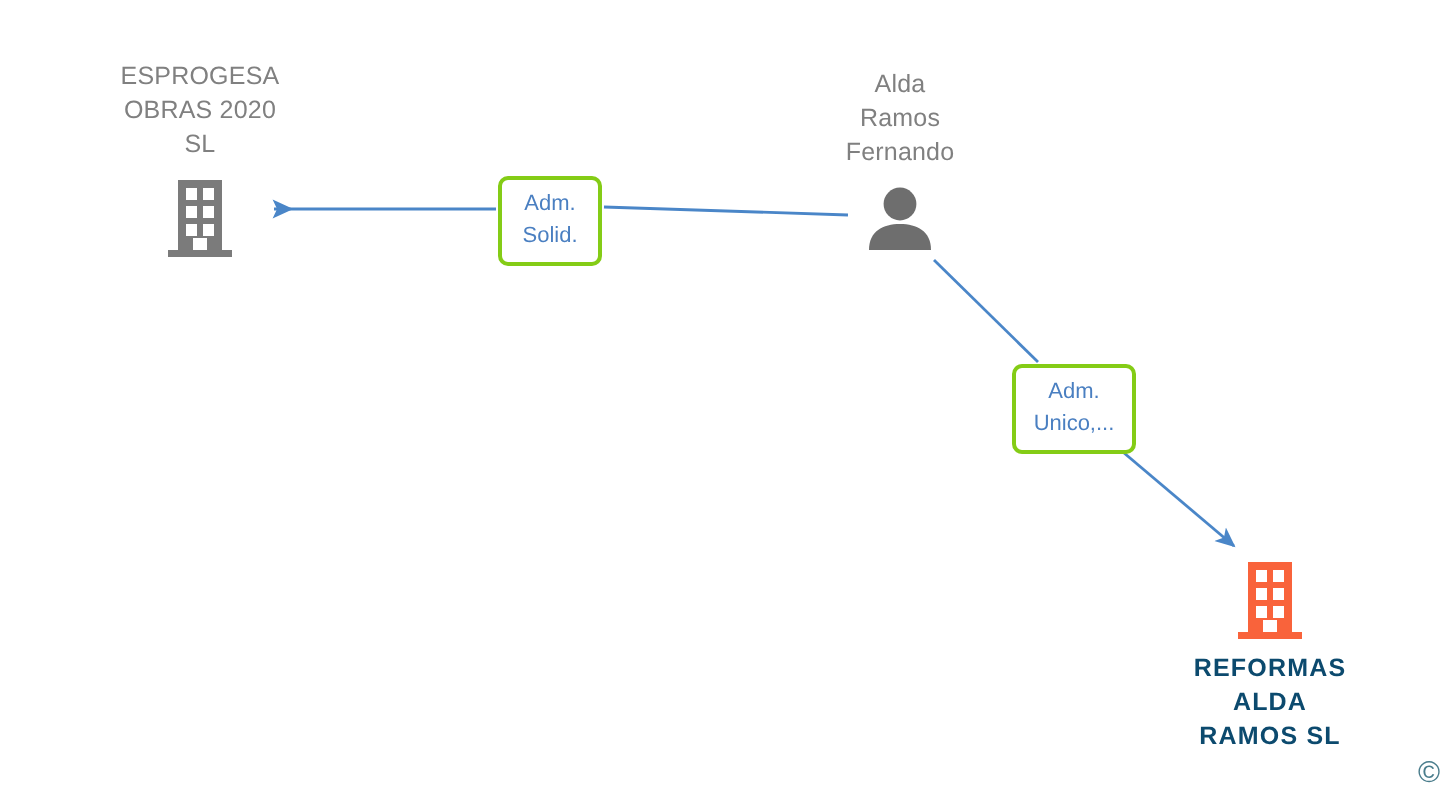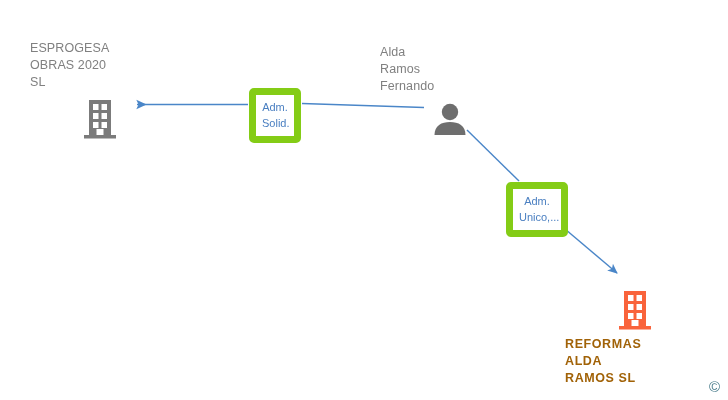--- a/index.html
+++ b/index.html
@@ -26,34 +26,34 @@
     position: absolute;
     left: 0; top: 0;
     width: 728px;
     height: 400px;
     pointer-events: none;
   }
 
   
   .node {
     position: absolute;
+    text-align: center;
     width: 140px;
-    margin-top: 10px;
   }
 
   .node-label {
     font-size: 12.5px;
     line-height: 17px;
     color: #808080;
     white-space: pre-line;
     letter-spacing: 0.1px;
   }
   .node-label.bold {
     font-weight: bold;
-    color: #a16207;
+    color: #0c4a6e;
     letter-spacing: 0.6px;
   }
 
   .node-icon {
     display: block;
     margin: 0 auto;
   }
 
   
   #node-esprogesa { left: 30px; top: 30px; }
@@ -64,21 +64,21 @@
   #node-person .node-icon { margin-top: 6px; }
 
   
   #node-reformas { left: 565px; top: 278px; }
   #node-reformas .node-label { margin-top: 4px; }
 
   
   .edge-label {
     position: absolute;
     box-sizing: border-box;
-    border: 7px solid #84cc16;
+    border: 2px solid #84cc16;
     border-radius: 5px;
     background: #ffffff;
     color: #4a7fc1;
     font-size: 11px;
     line-height: 16px;
     text-align: center;
     padding: 4px 6px 5px 6px;
     white-space: pre-line;
   }
   #edge-label-solid  { left: 249px; top: 88px;  width: 52px; }

